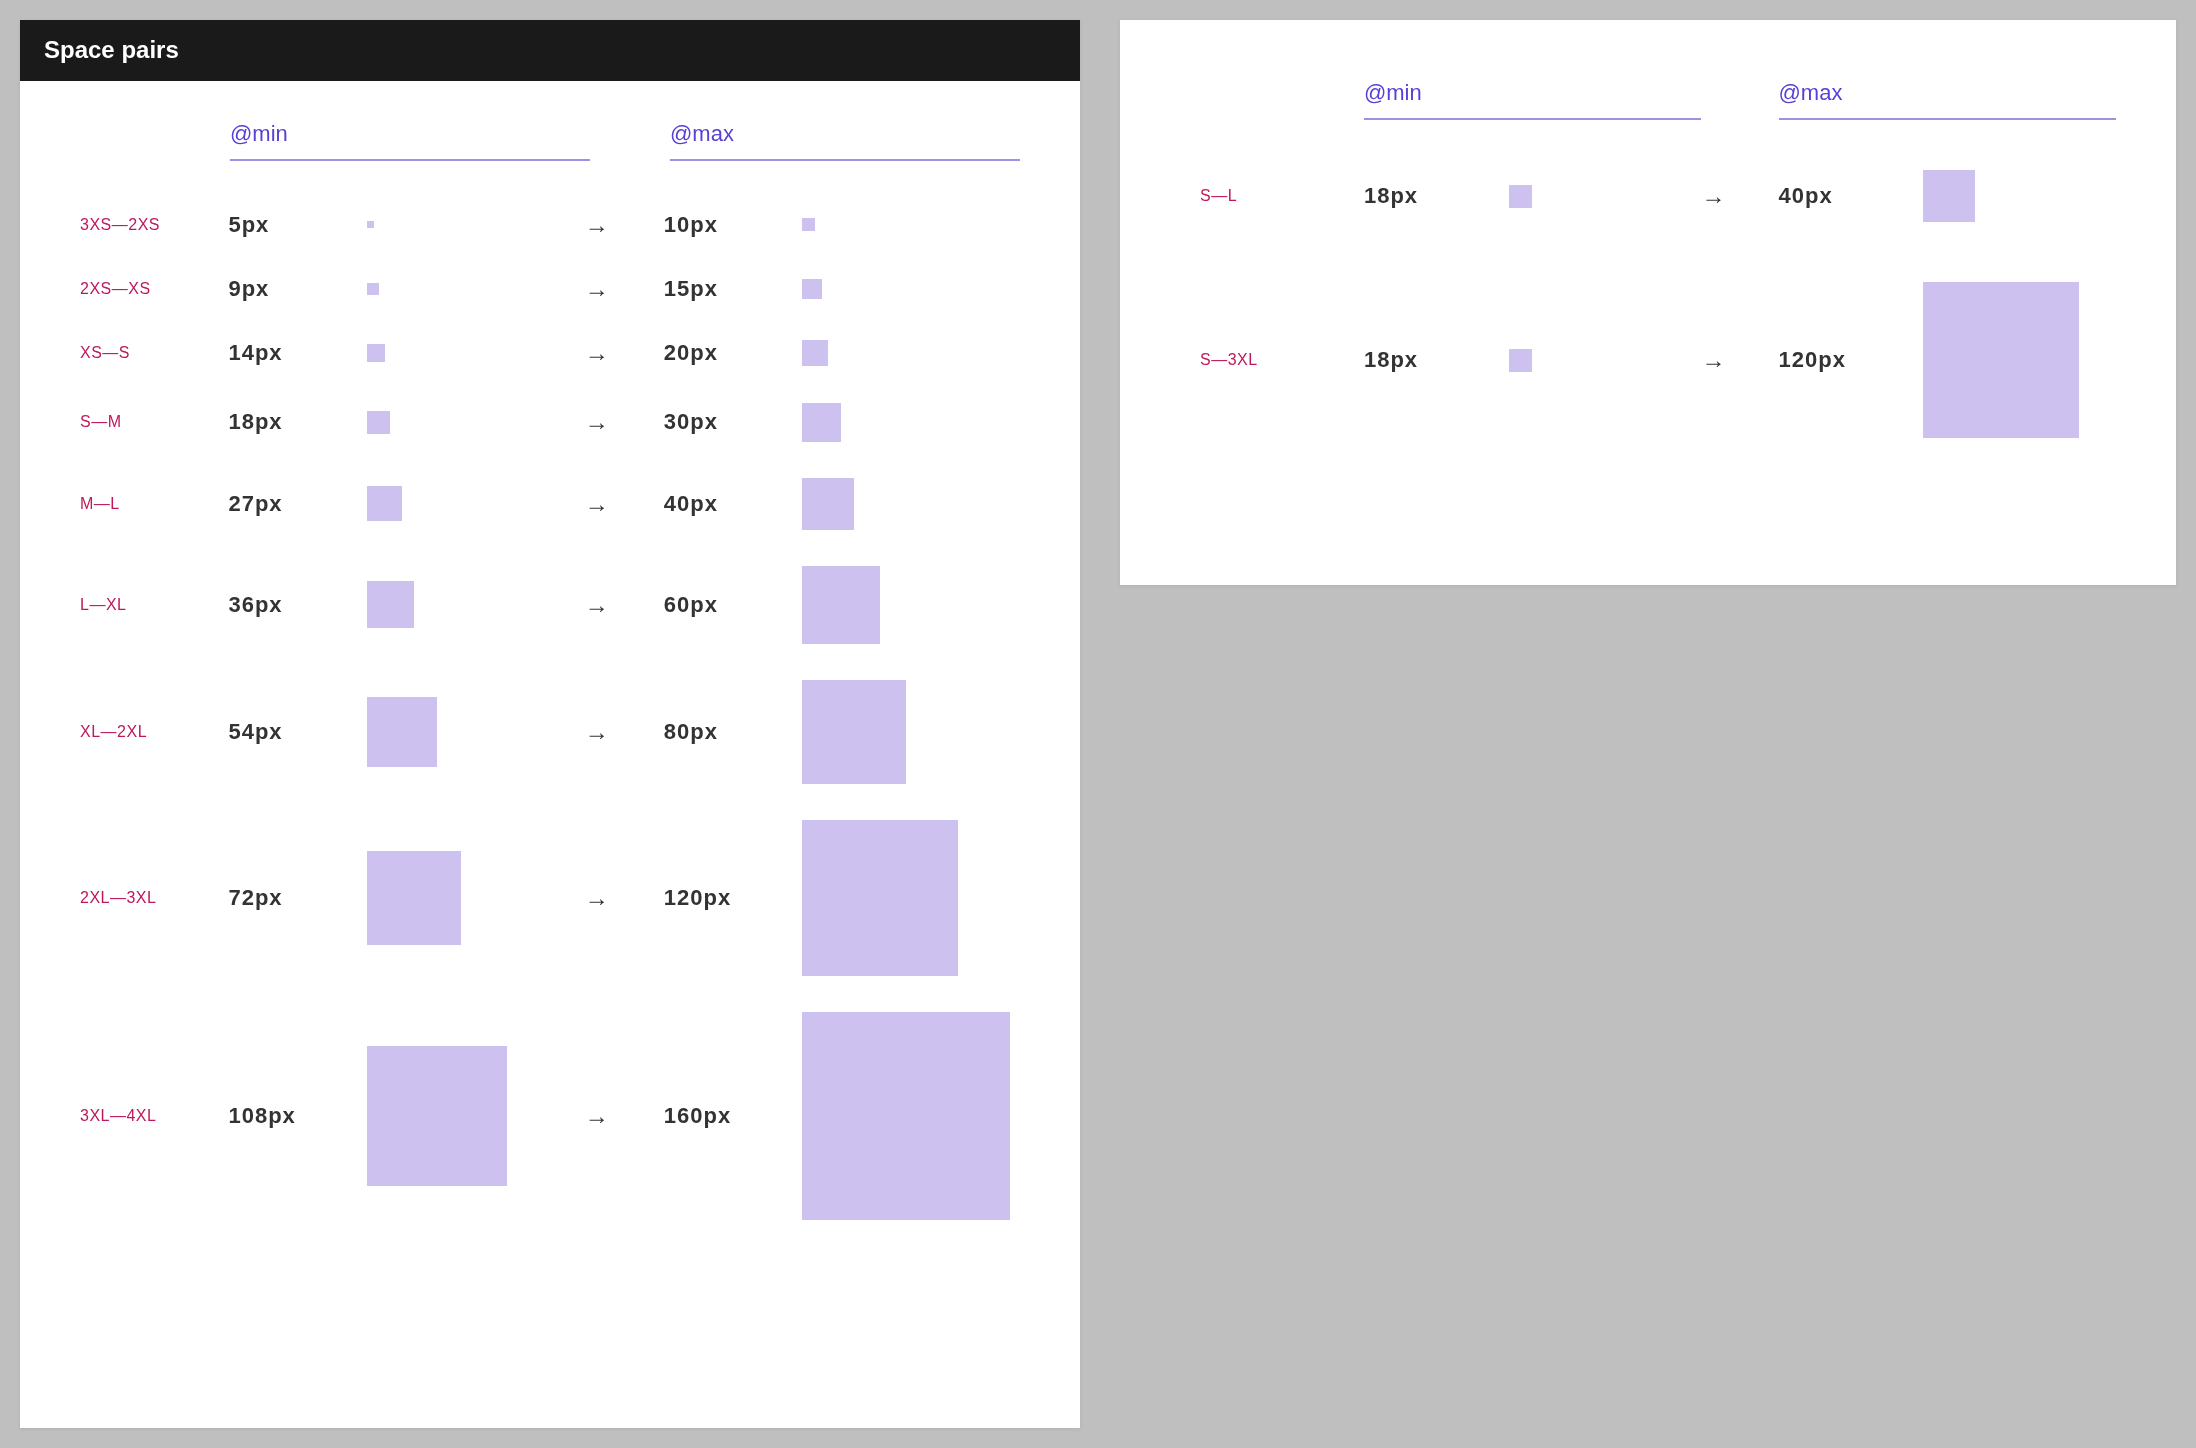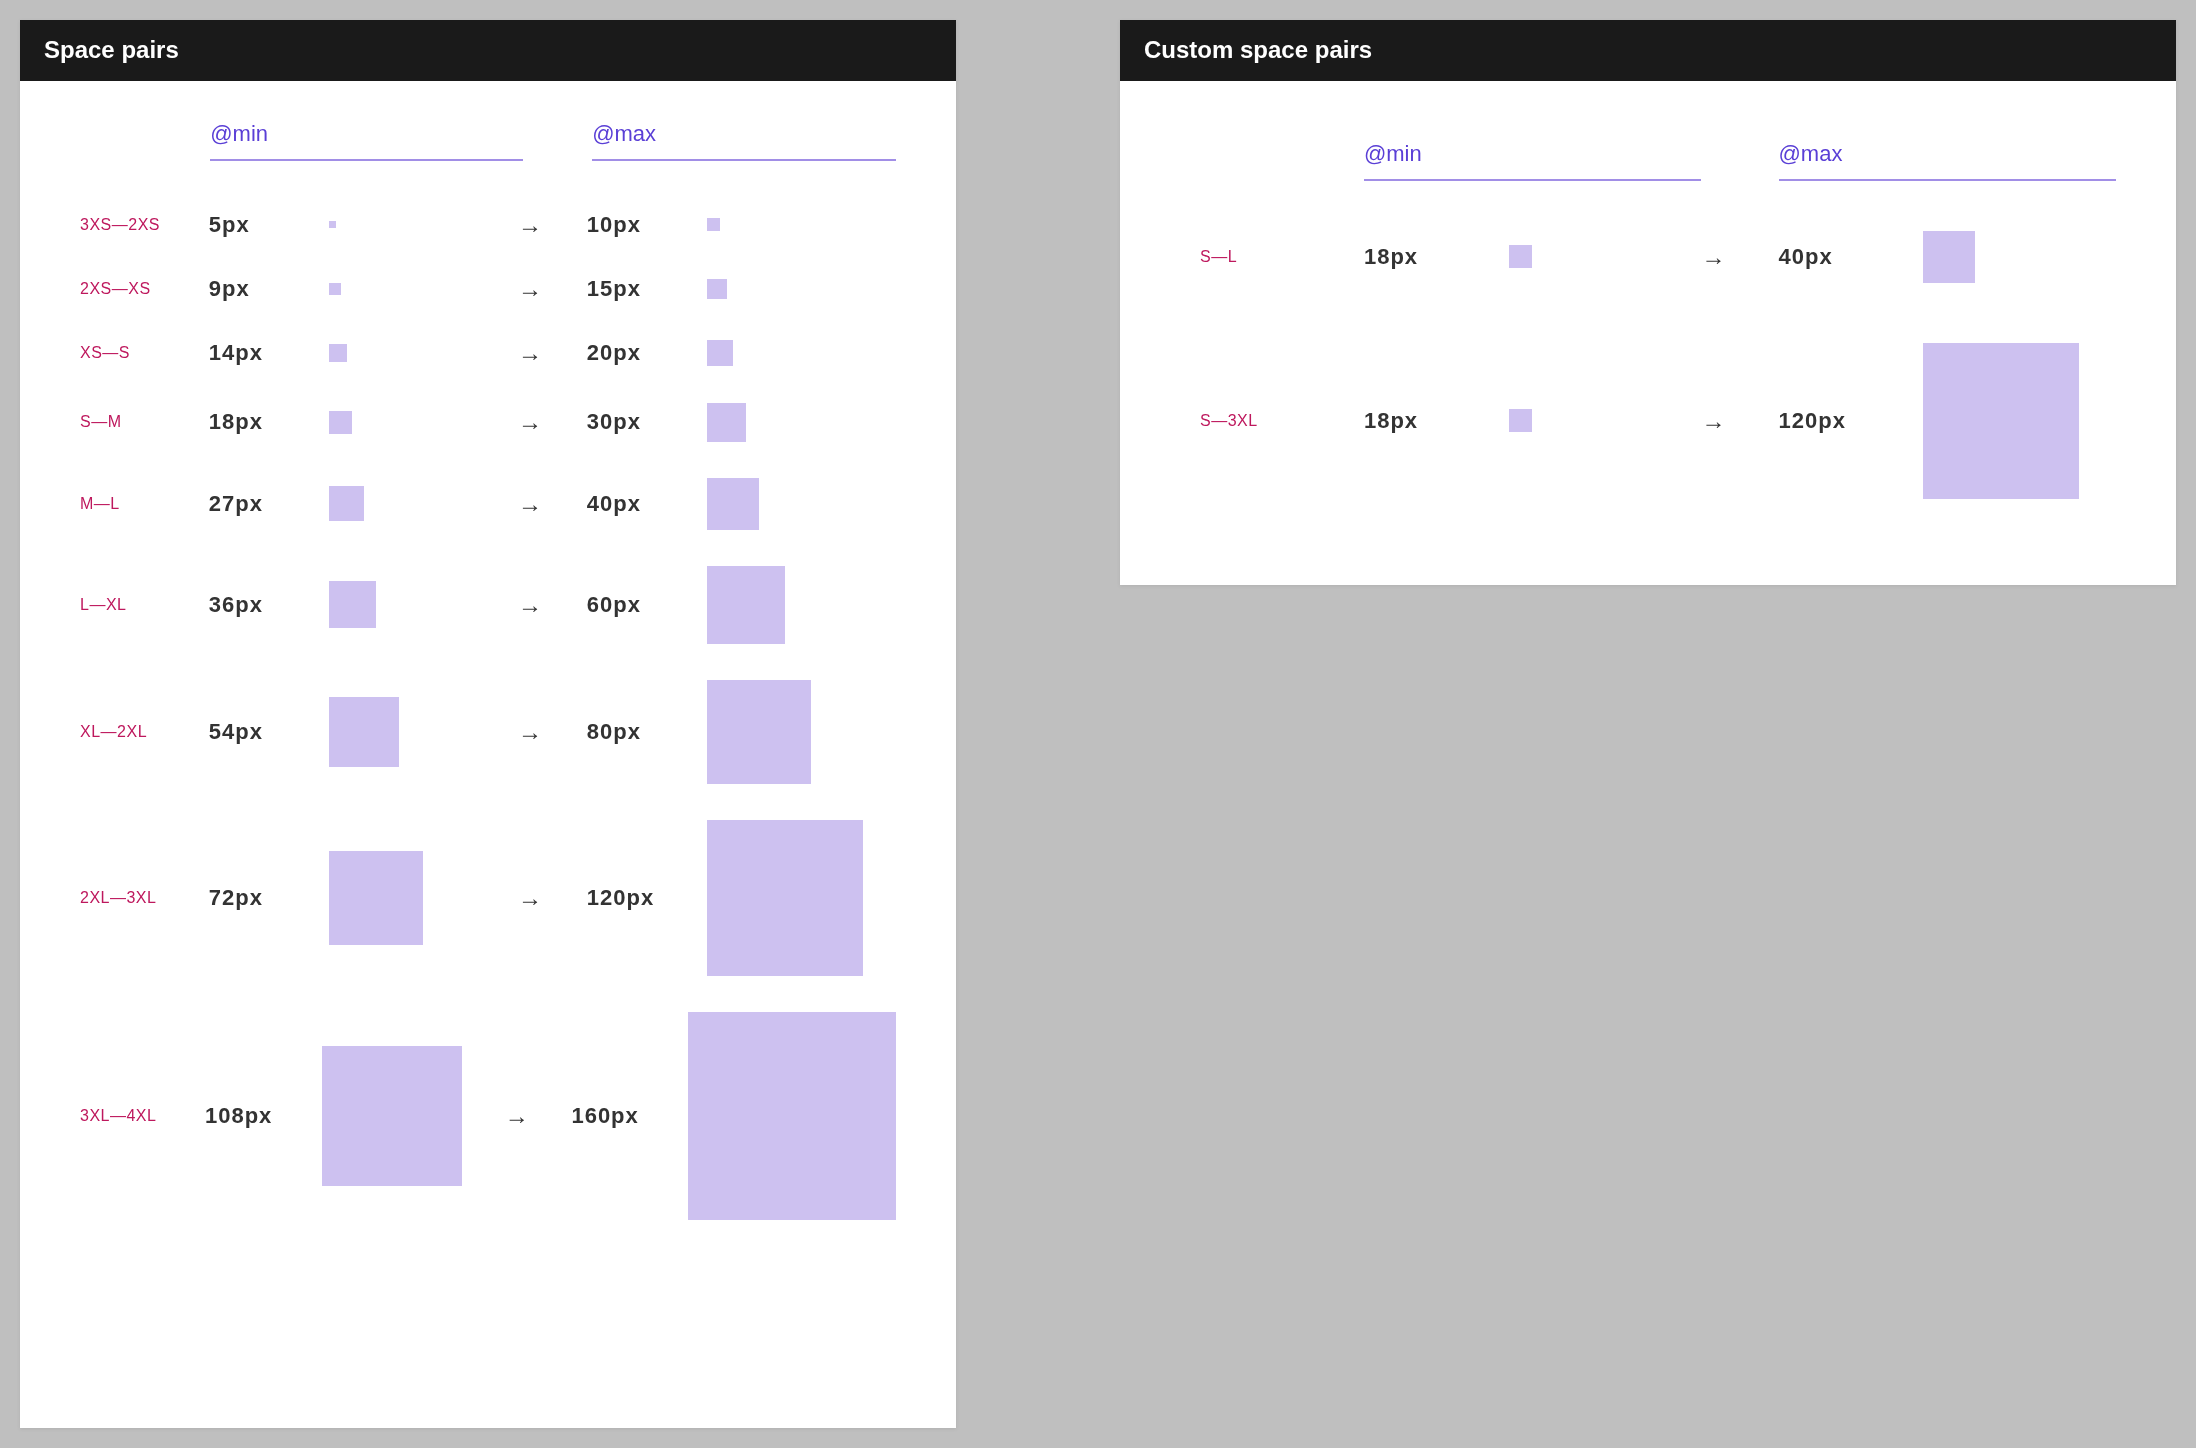--- a/index.html
+++ b/index.html
@@ -17,21 +17,21 @@
     padding: 20px;
   }
   .panel {
     background: #ffffff;
     box-shadow: 0 1px 4px rgba(0,0,0,0.08);
   }
   .panel-left {
     position: absolute;
     left: 20px;
     top: 20px;
-    width: 936px;
+    width: 1060px;
     height: 1408px;
   }
   .panel-right {
     position: absolute;
     left: 1120px;
     top: 20px;
     width: 1056px;
     height: 565px;
   }
   .panel-header {
@@ -228,21 +228,20 @@
         <div class="col-val">160px</div>
         <div class="col-box">
             <span class="swatch" style="width: 208px; height: 208px;"></span>
           </div>
       </div>
 
     </div>
   </div>
 
   <div class="panel panel-right">
-    <div class="panel-header">Custom space pairs</div>
     <div class="table">
       <div class="thead">
         <div class="col-label"></div>
         <div class="head-cell head-min">@min</div>
         <div class="col-arrow"></div>
         <div class="head-cell head-max">@max</div>
       </div>
 
       <div class="row">
         <div class="col-label"><a href="#">S—L</a></div>

